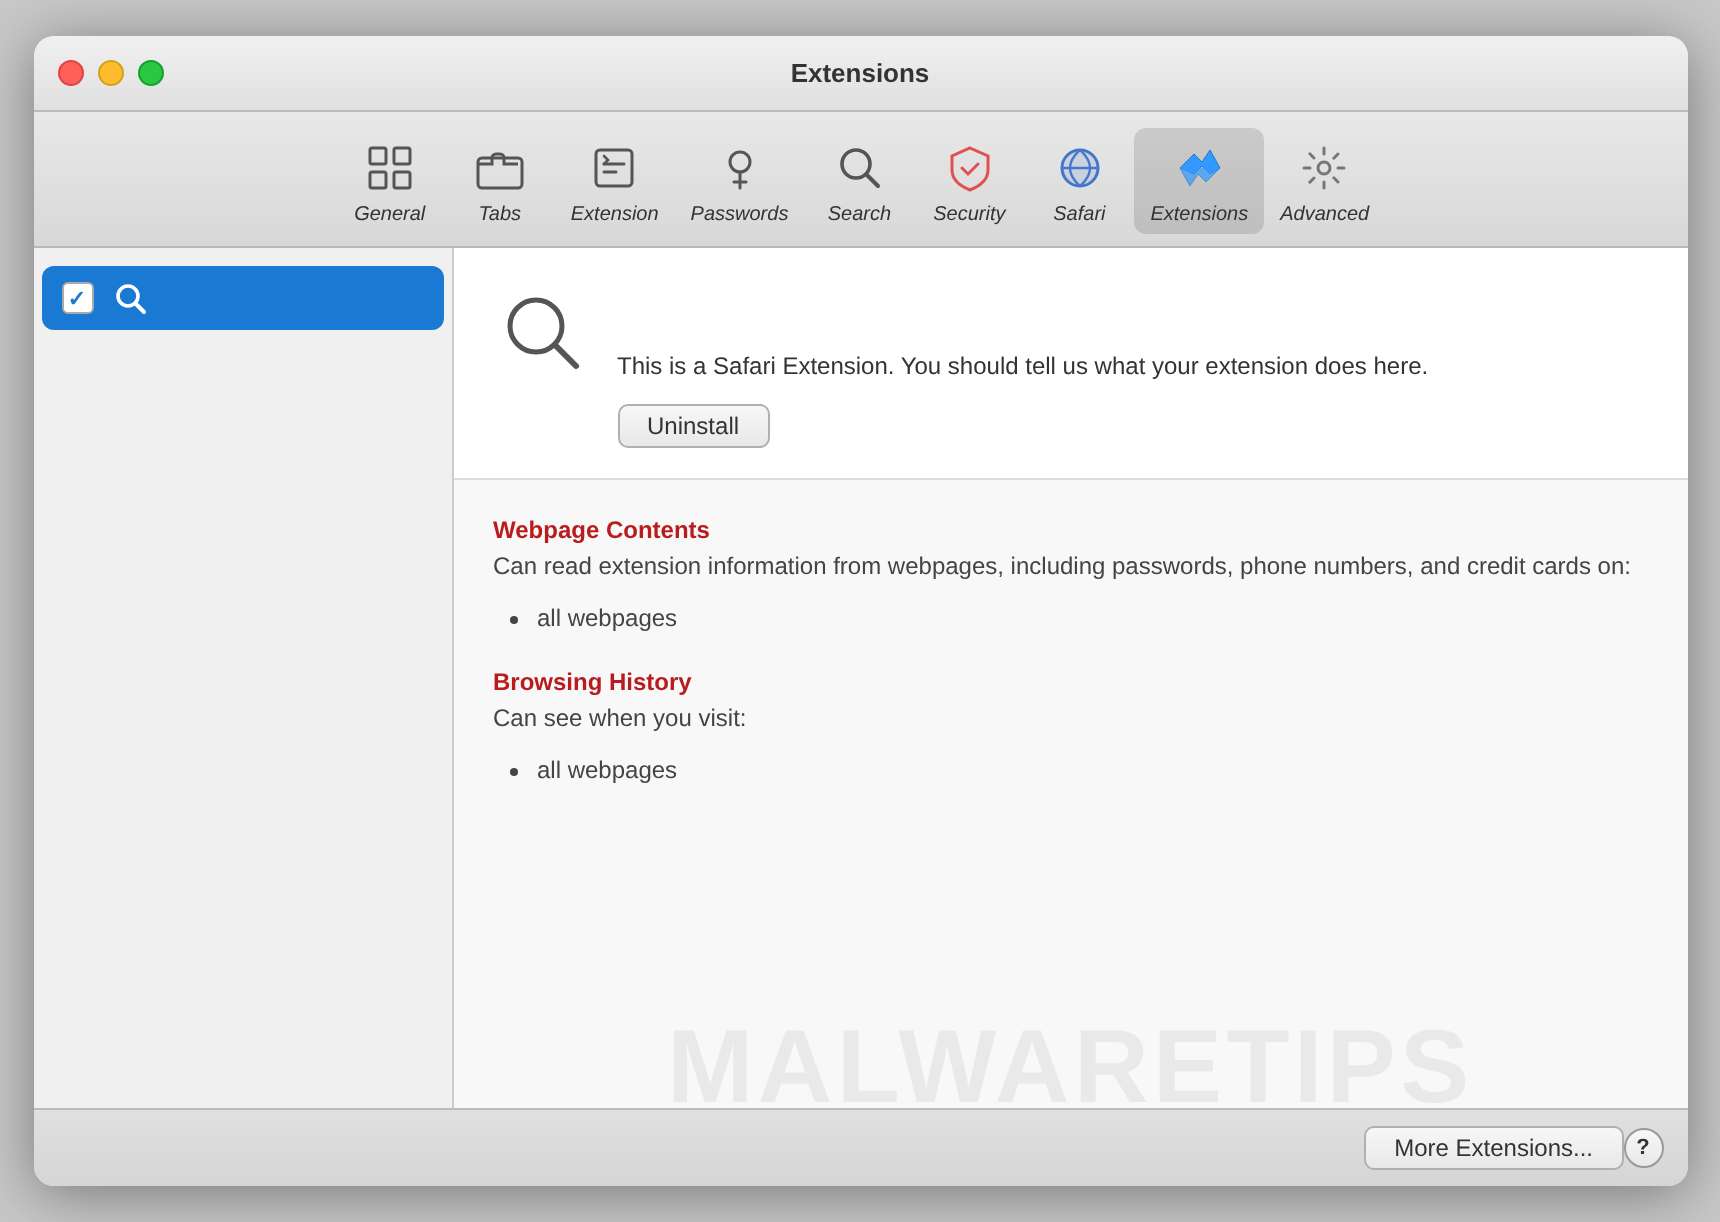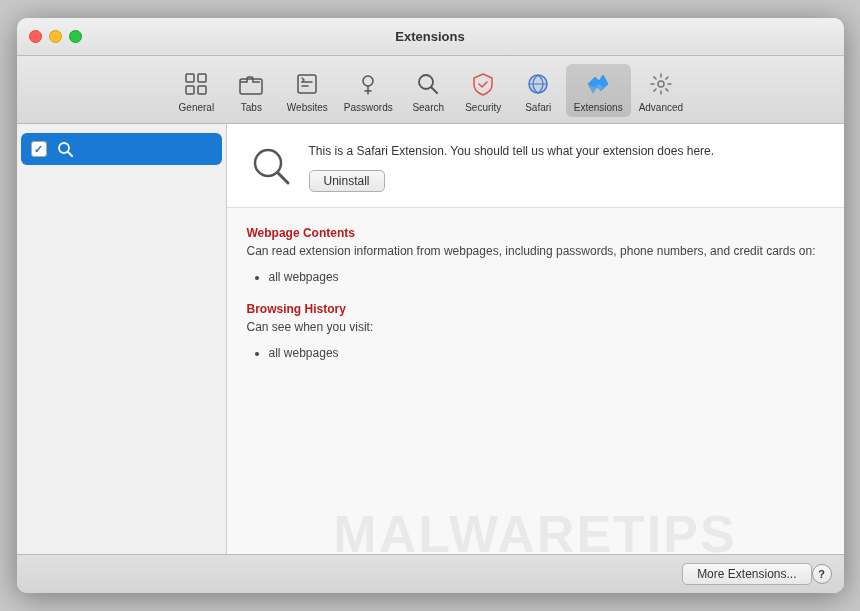--- a/index.html
+++ b/index.html
@@ -62,20 +62,21 @@
 
     
     .toolbar {
       background: linear-gradient(to bottom, #e8e8e8, #d8d8d8);
       border-bottom: 1px solid #b8b8b8;
       display: flex;
       align-items: flex-end;
       justify-content: center;
       padding: 8px 10px 6px;
       gap: 0px;
+      font-style: italic;
     }
 
     .toolbar-item {
       display: flex;
       flex-direction: column;
       align-items: center;
       padding: 4px 8px;
       border-radius: 6px;
       cursor: pointer;
       min-width: 55px;
@@ -187,20 +188,21 @@
       width: 48px;
       height: 48px;
       display: flex;
       align-items: center;
       justify-content: center;
       flex-shrink: 0;
     }
 
     .ext-info {
       flex: 1;
+      margin-top: 32px;
     }
 
     .ext-description {
       font-size: 12px;
       color: #333;
       line-height: 1.5;
       margin-bottom: 10px;
     }
 
     .uninstall-btn {
@@ -349,21 +351,21 @@
     </div>
 
     <div class="toolbar-item">
       <div class="toolbar-icon">
         <svg width="28" height="28" viewBox="0 0 28 28" fill="none">
           <rect x="5" y="5" width="18" height="18" rx="2" stroke="#555" stroke-width="1.5"></rect>
           <path d="M9 12h10M9 16h6" stroke="#555" stroke-width="1.5" stroke-linecap="round"></path>
           <path d="M9 8l2 2-2 2" stroke="#555" stroke-width="1.3" stroke-linecap="round"></path>
         </svg>
       </div>
-      <span class="toolbar-label">Websites</span>
+      <span class="toolbar-label">Extension</span>
     </div>
 
     <div class="toolbar-item">
       <div class="toolbar-icon">
         <svg width="28" height="28" viewBox="0 0 28 28" fill="none">
           <circle cx="14" cy="11" r="5" stroke="#555" stroke-width="1.5"></circle>
           <path d="M14 16v8M11 21h6" stroke="#555" stroke-width="1.5" stroke-linecap="round"></path>
         </svg>
       </div>
       <span class="toolbar-label">Passwords</span>

